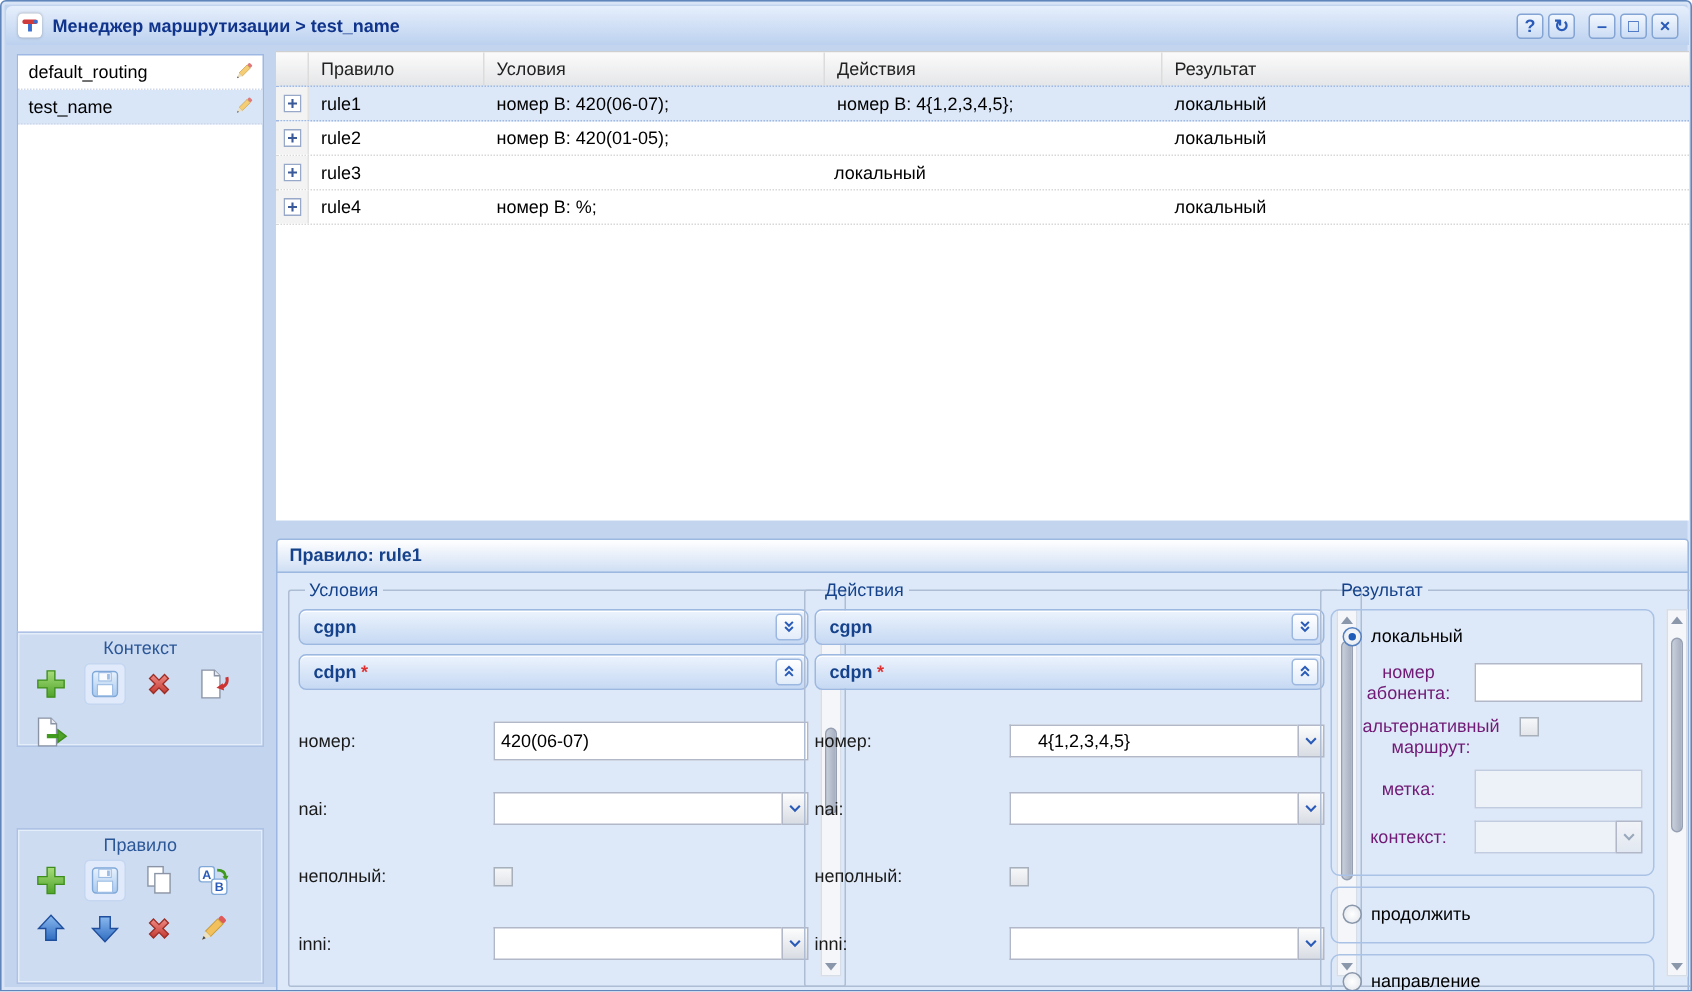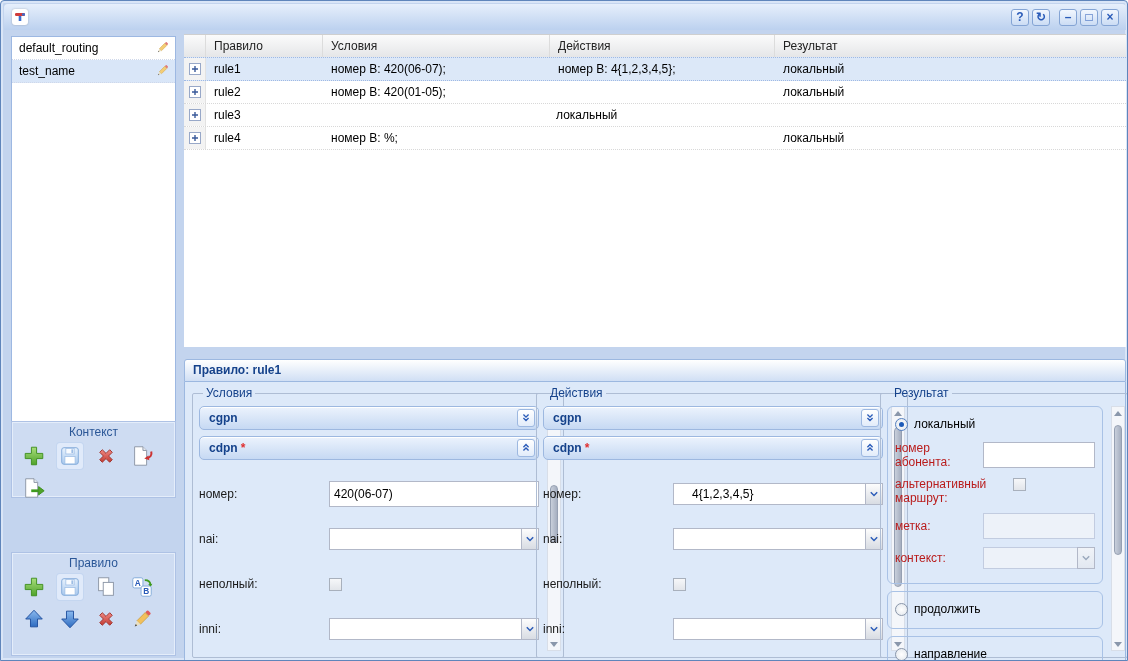--- a/index.html
+++ b/index.html
@@ -77,21 +77,21 @@
   .dis-label{color:#98a0ae;}
   
   .optbox{border:1px solid #a9c2e6;border-radius:6px;padding:6px 7px;margin:4px 0 7px 0;}
   .orow{display:flex;align-items:center;height:18px;margin:2px 0 4px 0;cursor:pointer;}
   .radio{width:13px;height:13px;border:1px solid #8a97ab;border-radius:50%;background:radial-gradient(#ffffff,#e0e5eb);
          position:relative;flex:0 0 13px;cursor:pointer;}
   .radio.on{border-color:#5580c0;}
   .radio.on::after{content:"";position:absolute;left:3px;top:3px;width:5px;height:5px;border-radius:50%;background:#1e5bb8;}
   .olabel{margin-left:6px;color:#000;}
   .rrow{display:flex;align-items:center;margin:8px 0;}
-  .rlabel{width:88px;line-height:14px;color:#b91c1c;}
+  .rlabel{width:88px;line-height:14px;color:#701a75;text-align:center;}
   .rlabel.wide{width:118px;}
   .rctl{width:112px;margin-left:auto;}
   .altrow{align-items:flex-start;}
   
   .vscroll{position:absolute;width:14px;background:#f4f6fa;border:1px solid #d8dee8;}
   .sb-up,.sb-dn{position:absolute;left:0;width:12px;height:12px;display:flex;align-items:center;justify-content:center;cursor:pointer;}
   .sb-up{top:0;}.sb-dn{bottom:0;}
   .tri-up{width:0;height:0;border-left:4px solid transparent;border-right:4px solid transparent;border-bottom:5px solid #8a97ab;}
   .tri-dn{width:0;height:0;border-left:4px solid transparent;border-right:4px solid transparent;border-top:5px solid #8a97ab;}
   .sb-thumb{position:absolute;left:2px;width:8px;border-radius:4px;background:linear-gradient(90deg,#c8cfdb,#a6afc0);
@@ -126,20 +126,21 @@
 <div class="win">
 
   <div class="titlebar">
     <span class="tb-icon">
       <svg width="12" height="12" viewBox="0 0 12 12">
         <rect x="1" y="2" width="10" height="3" rx="1.2" fill="#d03c3c"></rect>
         <rect x="4.7" y="5" width="2.6" height="5" fill="#3a6ecf"></rect>
         <rect x="8" y="2.4" width="3" height="2.2" fill="#3a6ecf"></rect>
       </svg>
     </span>
+    <span class="tb-title">Менеджер маршрутизации &gt; test_name</span>
     <span class="winbtns">
       <span class="wbtn">
           <span>?</span>
         </span>
       <span class="wbtn">
           <span>↻</span>
         </span>
       <span class="wbtn gap">
           <span>–</span>
         </span>

